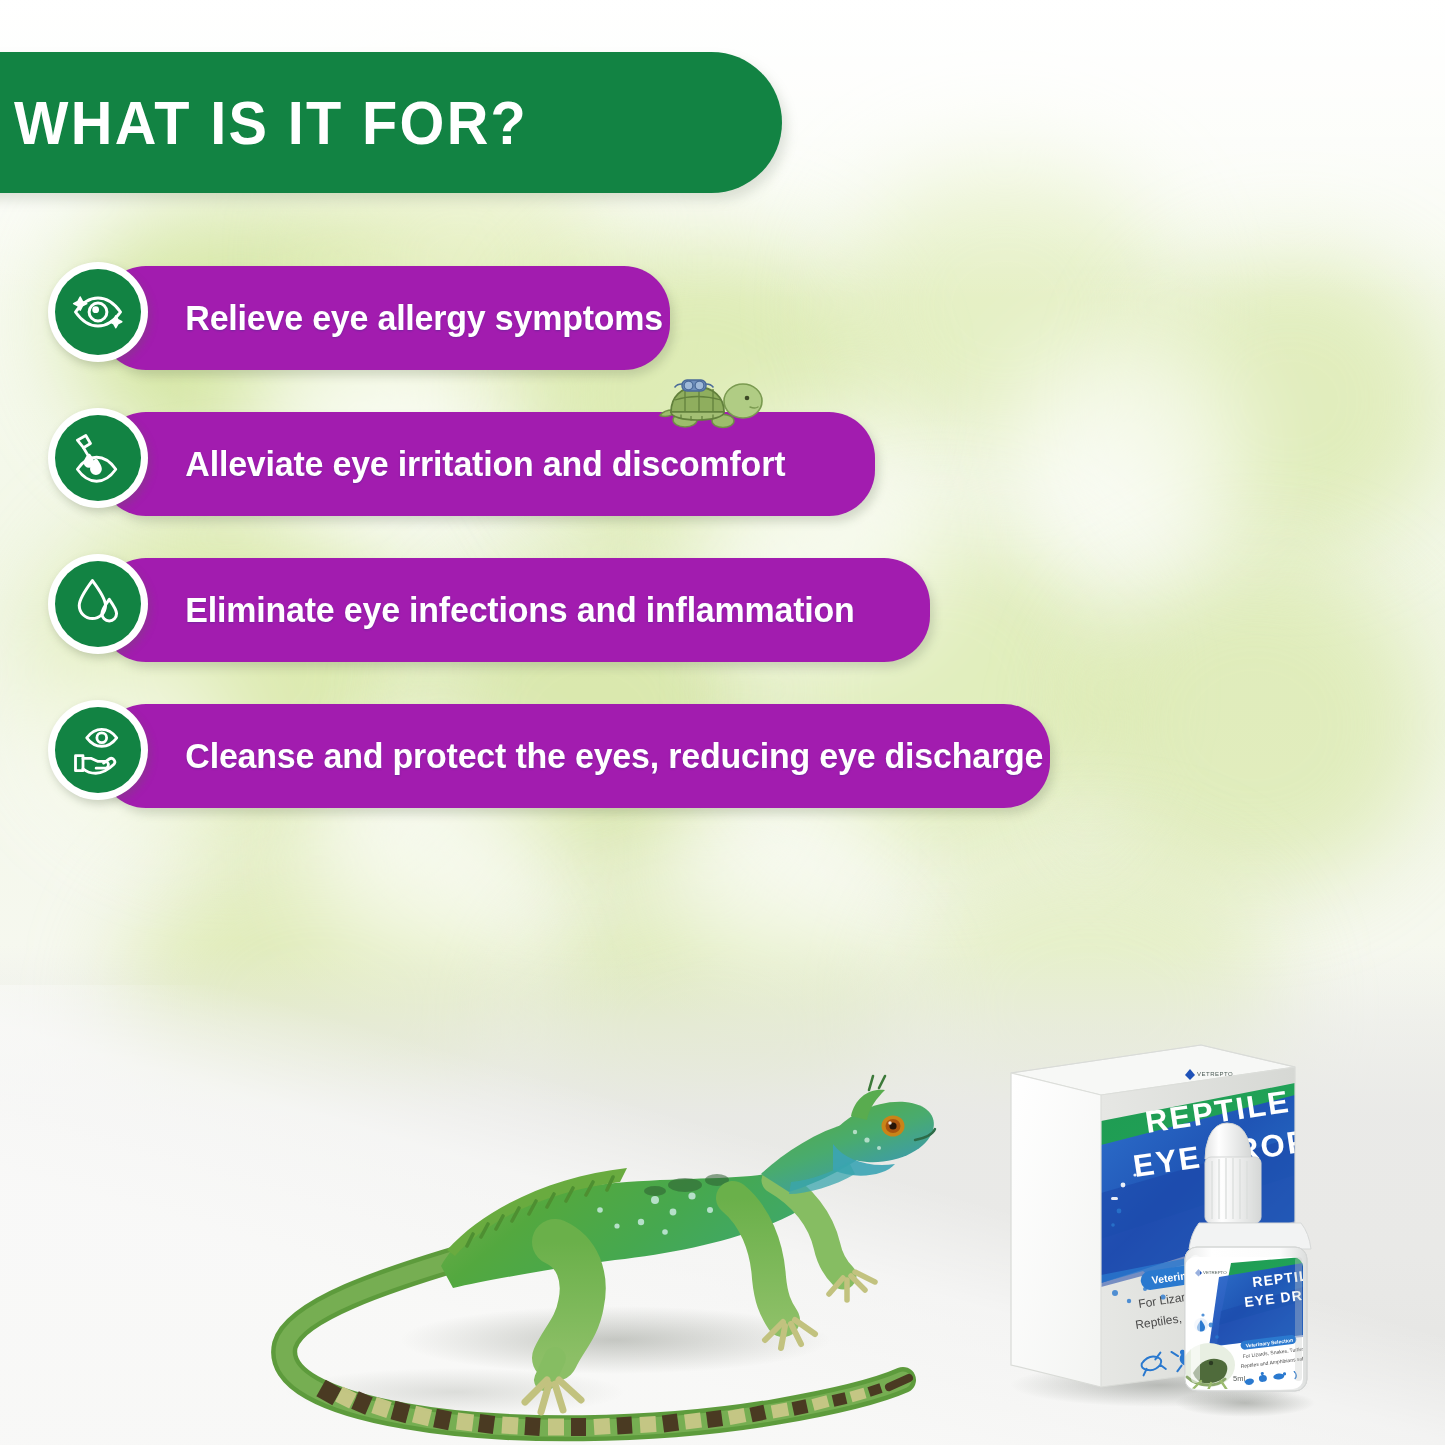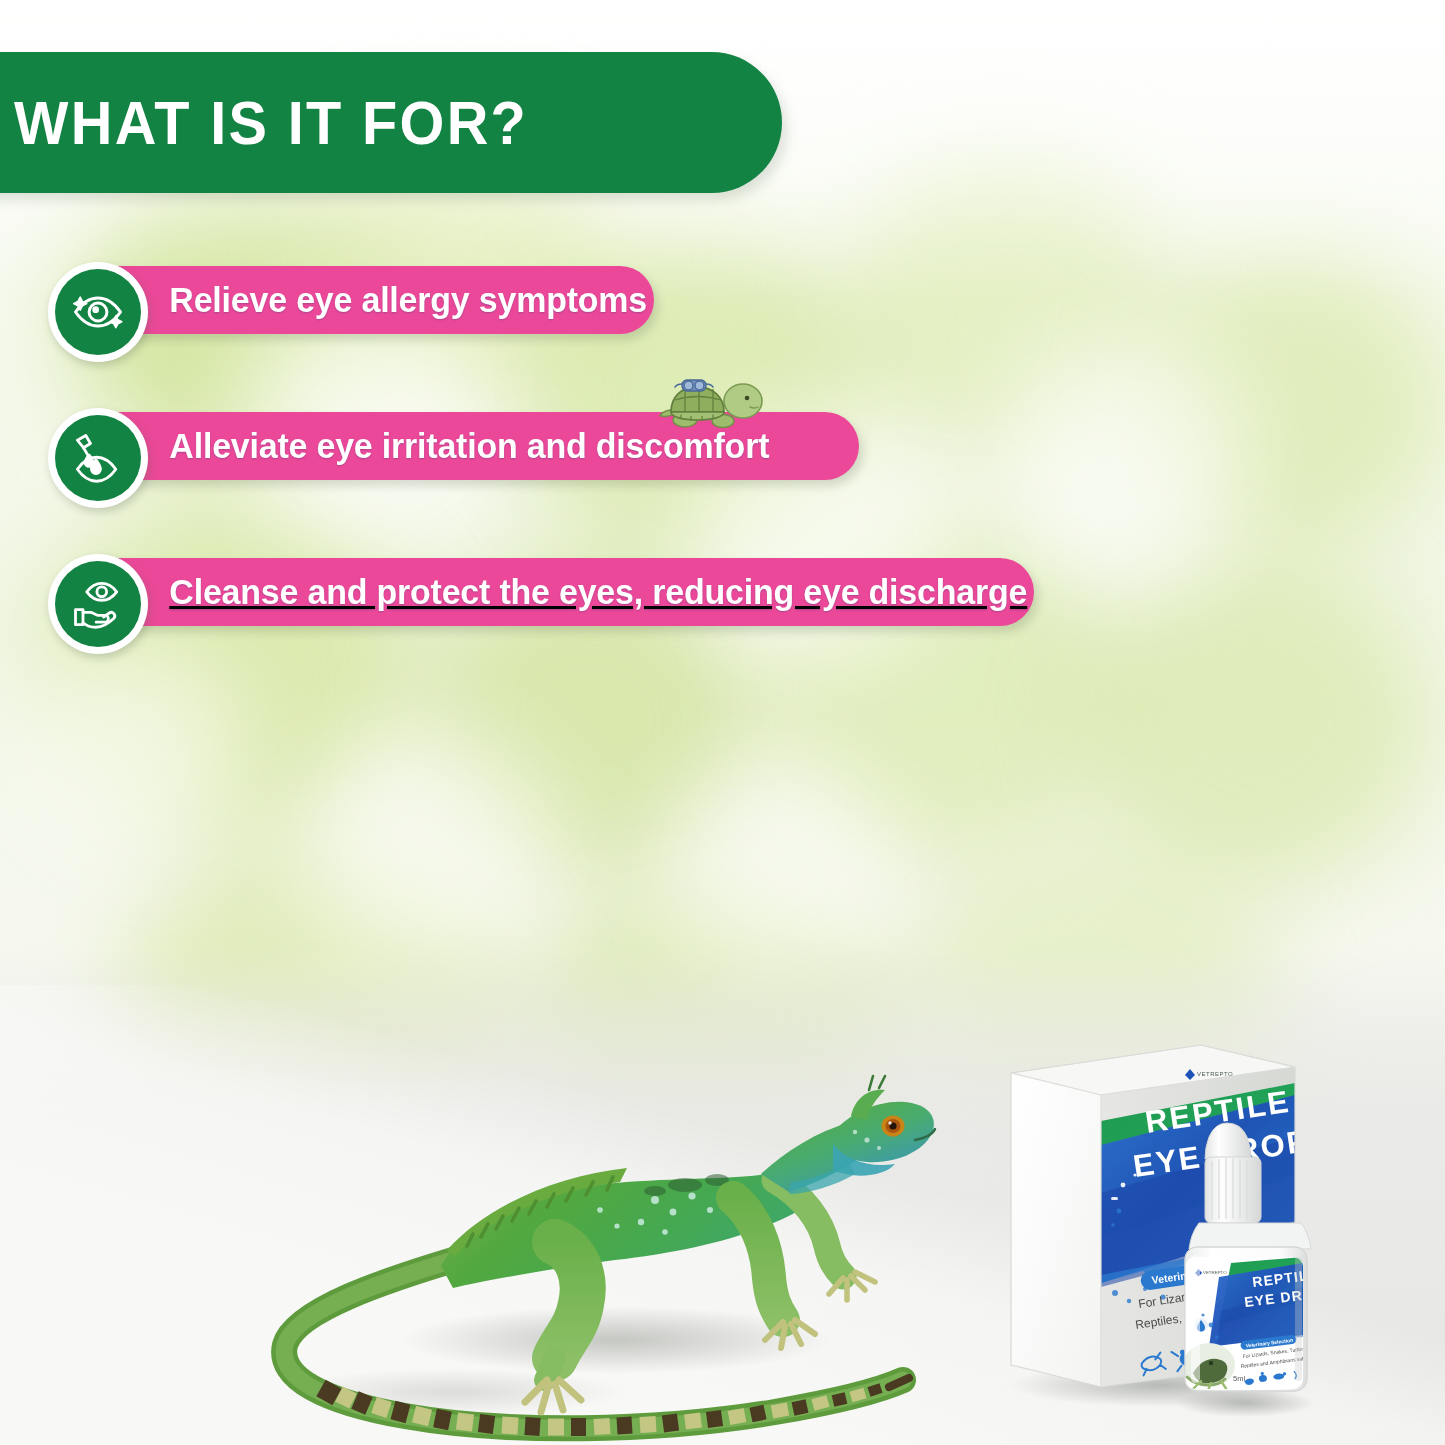--- a/index.html
+++ b/index.html
@@ -66,22 +66,22 @@
     font-family:"Liberation Sans Narrow","Liberation Sans", sans-serif;
   }
 
   
   #features { position:absolute; left:0; top:262px; width:1100px; z-index:5; }
   .feature-row {
     position:relative; height:96px; margin-bottom:50px;
     display:flex; align-items:center;
   }
   .pill {
-    position:absolute; left:84px; top:4px; height:68px;
-    background:#ec4899; border-radius:46px;
+    position:absolute; left:100px; top:4px; height:104px;
+    background:#a21caf; border-radius:46px;
     box-shadow:4px 6px 10px rgba(90,105,80,.22);
     display:flex; align-items:center;
   }
   .pill-label {
     color:#ffffff; font-weight:bold; font-size:35px;
     padding-left:88px; padding-right:40px; white-space:nowrap;
     letter-spacing:-.2px;
     text-shadow:0 1px 2px rgba(0,60,110,.28);
     font-family:"Liberation Sans Narrow","Liberation Sans", sans-serif;
     transform:scaleX(.97); transform-origin:left center;
@@ -96,21 +96,21 @@
     width:86px; height:86px; border-radius:50%; background:#128343;
     display:flex; align-items:center; justify-content:center;
   }
   .icon-disc svg { width:60px; height:60px; display:block; }
 
   
   .w1 { width:570px; }
   .w2 { width:655px; }
   .w3 { width:775px;align-items:center; }
   .w4 { width:830px; }
-  .w5 { width:950px;text-decoration:underline; }
+  .w5 { width:950px; }
 
   
   #turtle-mascot { position:absolute; left:655px; top:368px; width:110px; height:66px; z-index:7; }
 
   
   #lizard { position:absolute; left:255px; top:1040px; width:690px; height:405px; z-index:4; }
 
   
   #product { position:absolute; left:995px; top:1025px; width:345px; height:400px; z-index:5; }
   #product svg { width:100%; height:100%; display:block; }
@@ -183,20 +183,33 @@
           <path d="M10 13l9-5 5 8.5-7.5 4.5z"></path>
           <path d="M16.5 21l5 8.5"></path>
           <path d="M23 28.5c2.6 3.6 4 6.2 4 8.3a4.6 4.6 0 01-9.2 0c0-2.1 1.4-4.7 4-8.3z" fill="#ffffff" stroke="#ffffff" stroke-width="2"></path>
           <path d="M10 44c6-8.5 13.5-12.8 20.5-12.8S45 35.5 51 44c-6 8.5-13.5 12.8-20.5 12.8S16 52.5 10 44z"></path>
           <path d="M30.5 34c3 4.3 4.6 7.3 4.6 9.8a5.3 5.3 0 01-10.6 0c0-2.5 1.6-5.5 4.6-9.8z" fill="#ffffff" stroke="#ffffff" stroke-width="2"></path>
         </svg>
       </div>
     </div>
   </div>
 
+  <div class="feature-row">
+    <div class="pill w4">
+      <span class="pill-label">Eliminate eye infections and inflammation</span>
+    </div>
+    <div class="icon-badge">
+      <div class="icon-disc">
+        <svg viewBox="0 0 64 64" fill="none" stroke="#ffffff" stroke-width="3.2" stroke-linecap="round" stroke-linejoin="round">
+          <path d="M26 7c9 12 14 20.5 14 26.5A14 14 0 0112 33.5C12 27.5 17 19 26 7z"></path>
+          <path d="M44 27c5 7 7.8 11.8 7.8 15.2a7.8 7.8 0 11-15.6 0c0-3.4 2.8-8.2 7.8-15.2z"></path>
+        </svg>
+      </div>
+    </div>
+  </div>
 
   <div class="feature-row">
     <div class="pill w5">
       <span class="pill-label">Cleanse and protect the eyes, reducing eye discharge</span>
     </div>
     <div class="icon-badge">
       <div class="icon-disc">
         <svg viewBox="0 0 64 64" fill="none" stroke="#ffffff" stroke-width="3" stroke-linecap="round" stroke-linejoin="round">
           <path d="M20 19c4.5-6 10.3-9 16-9s11.5 3 16 9c-4.5 6-10.3 9-16 9s-11.5-3-16-9z"></path>
           <circle cx="36" cy="19" r="5.2"></circle>

